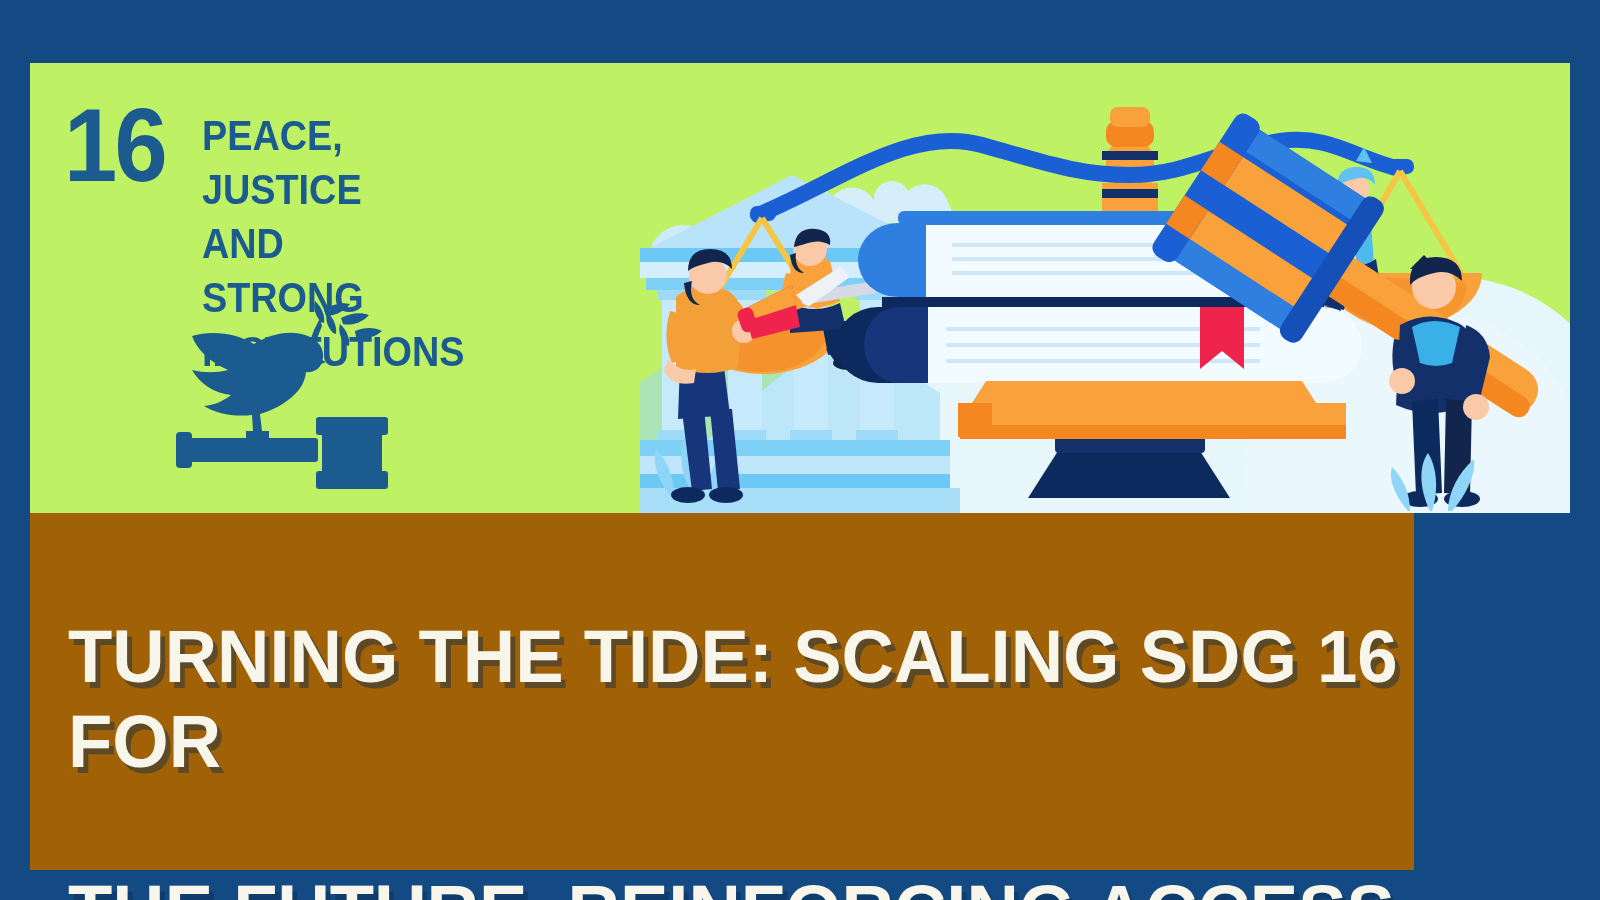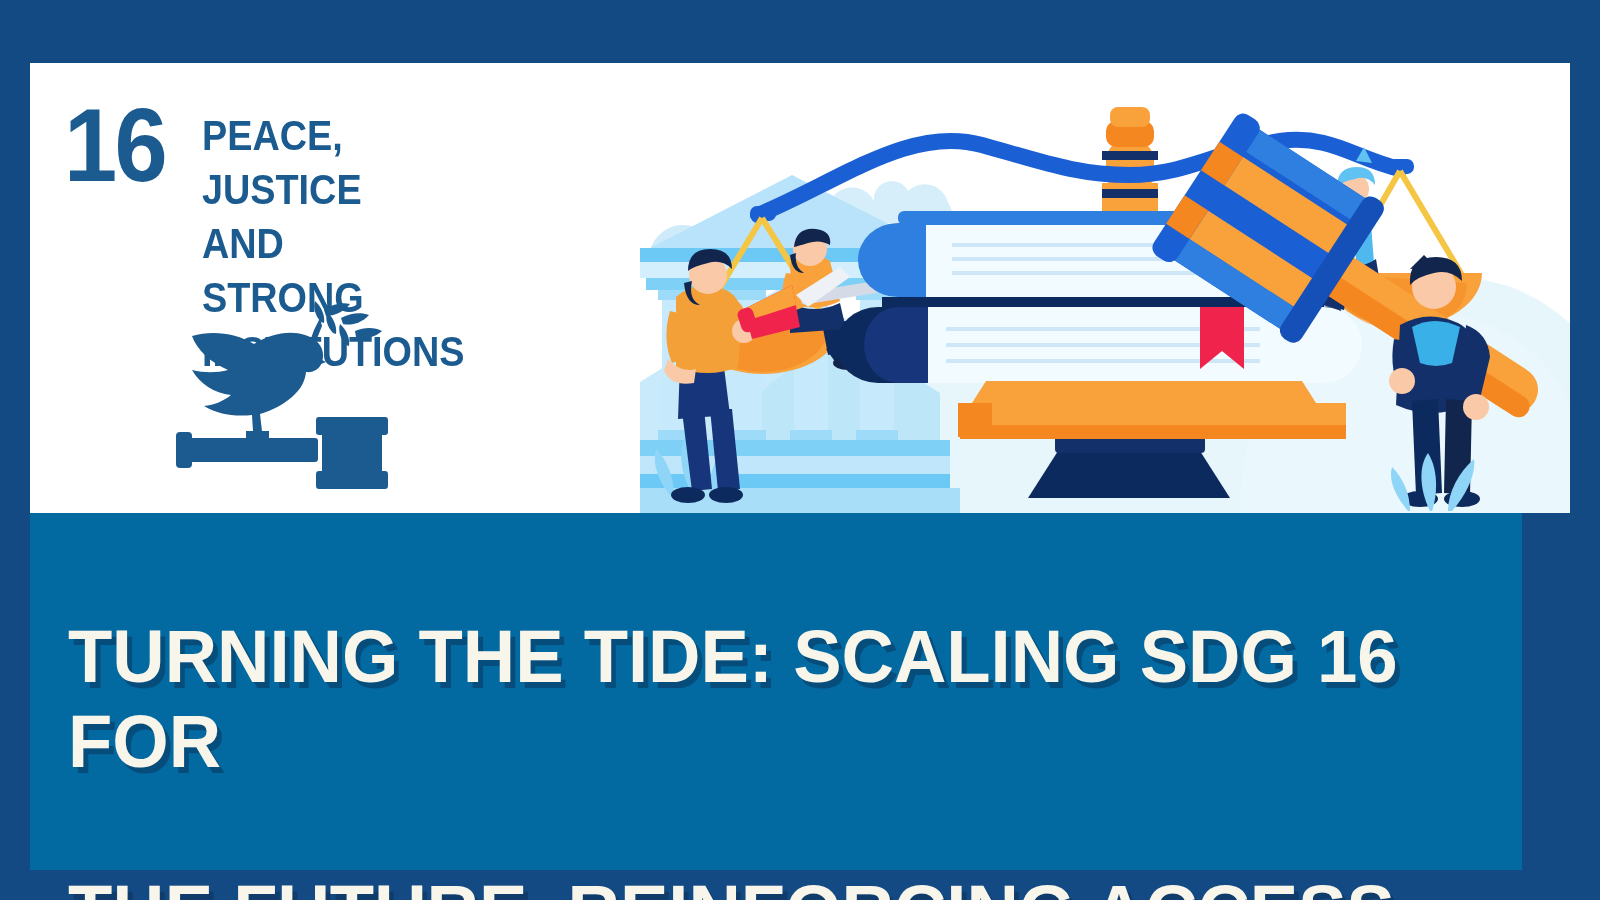--- a/index.html
+++ b/index.html
@@ -11,21 +11,21 @@
 
   
   #poster{
     position:relative;width:1600px;height:900px;
     background:#134a84;
   }
 
   
   #banner{
     position:absolute;left:30px;top:63px;width:1540px;height:450px;
-    background:#ffffff;overflow:hidden;
+    background:#bef264;overflow:hidden;
   }
 
   
   #sdg-block{
     position:absolute;left:34px;top:22px;width:420px;height:420px;
   }
   #sdg-number{
     position:absolute;left:0px;top:8px;
     font-family:"Liberation Sans Narrow","Liberation Sans",sans-serif;
     font-weight:bold;font-size:104px;line-height:104px;
@@ -44,22 +44,22 @@
     position:absolute;left:110px;top:215px;width:220px;height:190px;
   }
 
   
   #illustration{
     position:absolute;right:0px;top:0px;width:930px;height:450px;
   }
 
   
   #headline-strip{
-    position:absolute;left:30px;top:513px;width:1492px;height:357px;
-    background:#0369a1;
+    position:absolute;left:30px;top:513px;width:1384px;height:357px;
+    background:#a16207;
   }
   #headline{
     position:absolute;left:38px;top:16px;width:1400px;
     font-family:"Liberation Sans Narrow","Liberation Sans",sans-serif;
     font-weight:bold;
     font-size:74px;line-height:85px;
     color:#f8f5ea;
     text-transform:uppercase;
     letter-spacing:0px;
     text-shadow:5px 6px 0 rgba(10,45,78,0.45);

